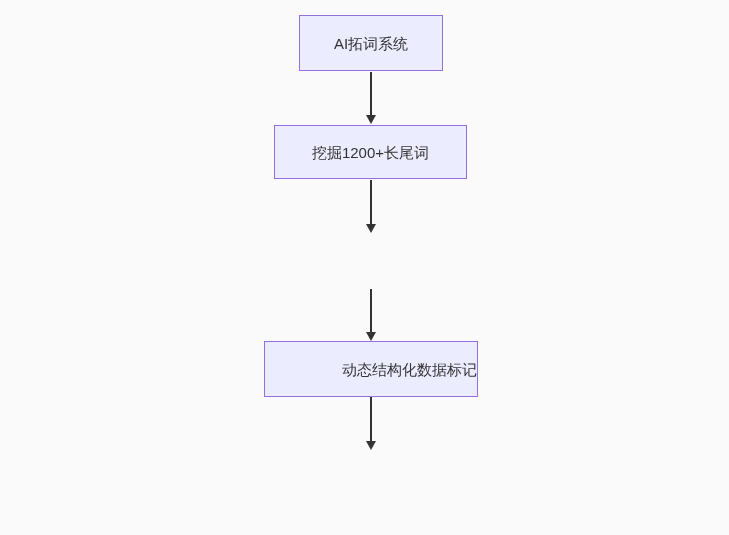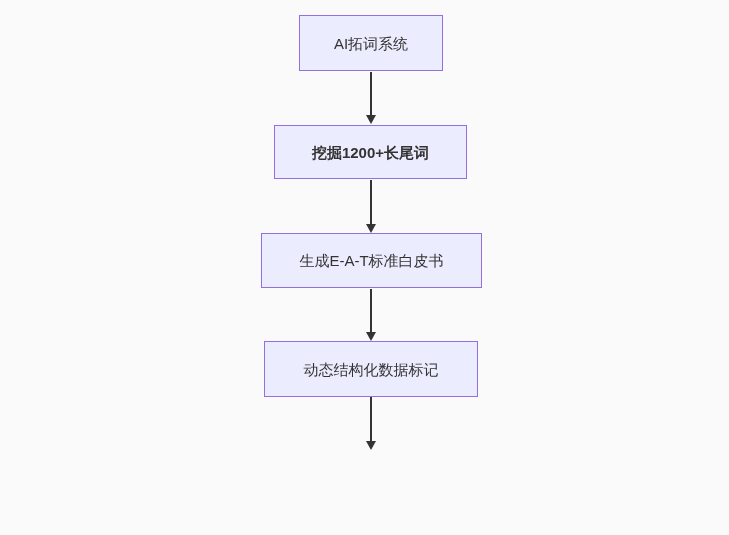--- a/index.html
+++ b/index.html
@@ -27,23 +27,23 @@
     border: 1px solid var(--node-border);
     display: flex;
     align-items: center;
     justify-content: center;
     color: var(--text);
     font-size: 15px;
     line-height: 1;
     white-space: nowrap;
   }
   #node-0 { left: 299px; top: 15px;  width: 144px; height: 56px; }
-  #node-1 { left: 274px; top: 125px; width: 193px; height: 54px; font-weight: bold; }
+  #node-1 { left: 274px; top: 125px; width: 193px; height: 54px; }
   #node-2 { left: 261px; top: 233px; width: 221px; height: 55px; }
-  #node-3 { left: 264px; top: 341px; width: 214px; height: 56px; }
+  #node-3 { left: 264px; top: 341px; width: 214px; height: 56px; justify-content: flex-end; }
   #node-4 { left: 254px; top: 450px; width: 232px; height: 56px; }
 
   .edge {
     position: absolute;
     left: 365px;
     width: 12px;
     display: flex;
     flex-direction: column;
     align-items: center;
   }
@@ -80,23 +80,20 @@
 
   <div class="node" id="node-1">
     <span>挖掘1200+长尾词</span>
   </div>
 
   <div class="edge" id="edge-1">
     <div class="edge-line"></div>
     <div class="edge-head"></div>
   </div>
 
-  <div class="node" id="node-2">
-    <span>生成E-A-T标准白皮书</span>
-  </div>
 
   <div class="edge" id="edge-2">
     <div class="edge-line"></div>
     <div class="edge-head"></div>
   </div>
 
   <div class="node" id="node-3">
     <span>动态结构化数据标记</span>
   </div>
 

